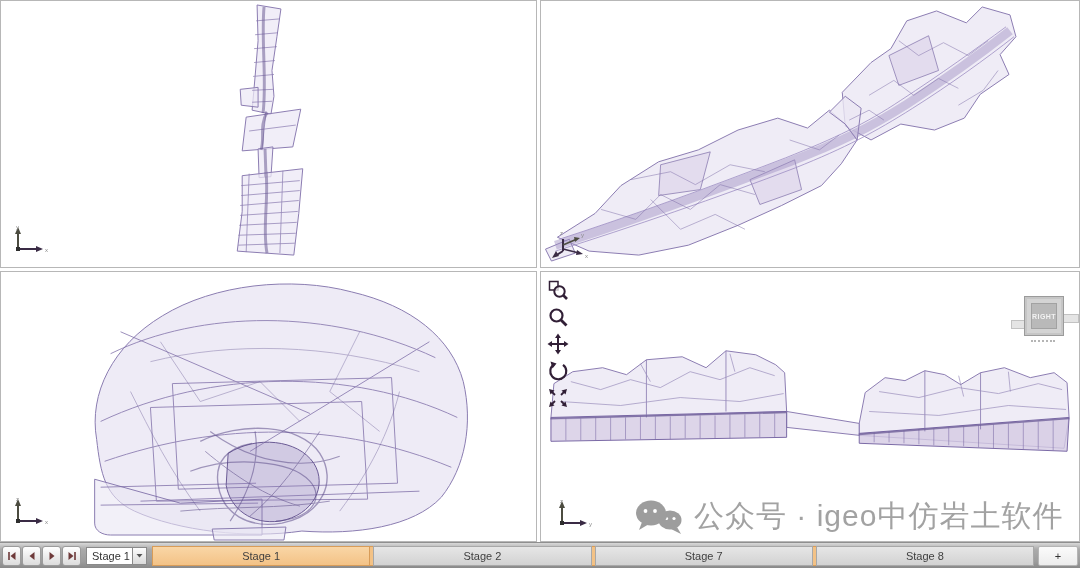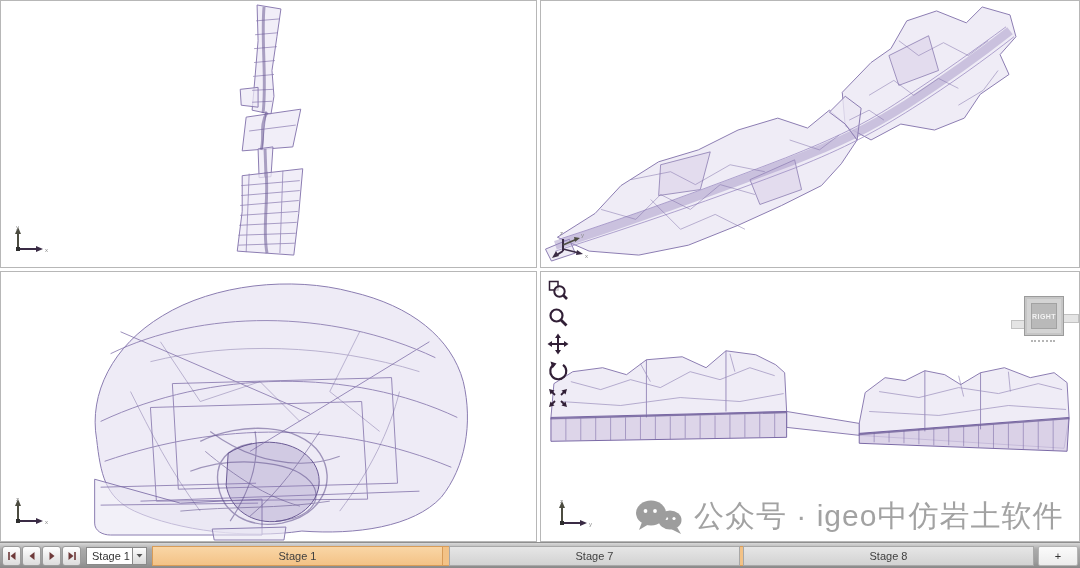--- a/index.html
+++ b/index.html
@@ -317,20 +317,21 @@
       <div class="combo-arrow">
         <svg width="7" height="5" viewBox="0 0 7 5">
           <polygon points="0.5,1 6.5,1 3.5,4.5" fill="#555"></polygon>
         </svg>
       </div>
     </div>
 
     <div class="tabs">
       <div class="tab active">Stage 1</div>
       <div class="tab-sep"></div>
+      <div class="tab">Stage 2</div>
       <div class="tab-sep"></div>
       <div class="tab">Stage 7</div>
       <div class="tab-sep"></div>
       <div class="tab">Stage 8</div>
     </div>
 
     <button class="add-tab-btn">+</button>
   </div>
 </div>
 

